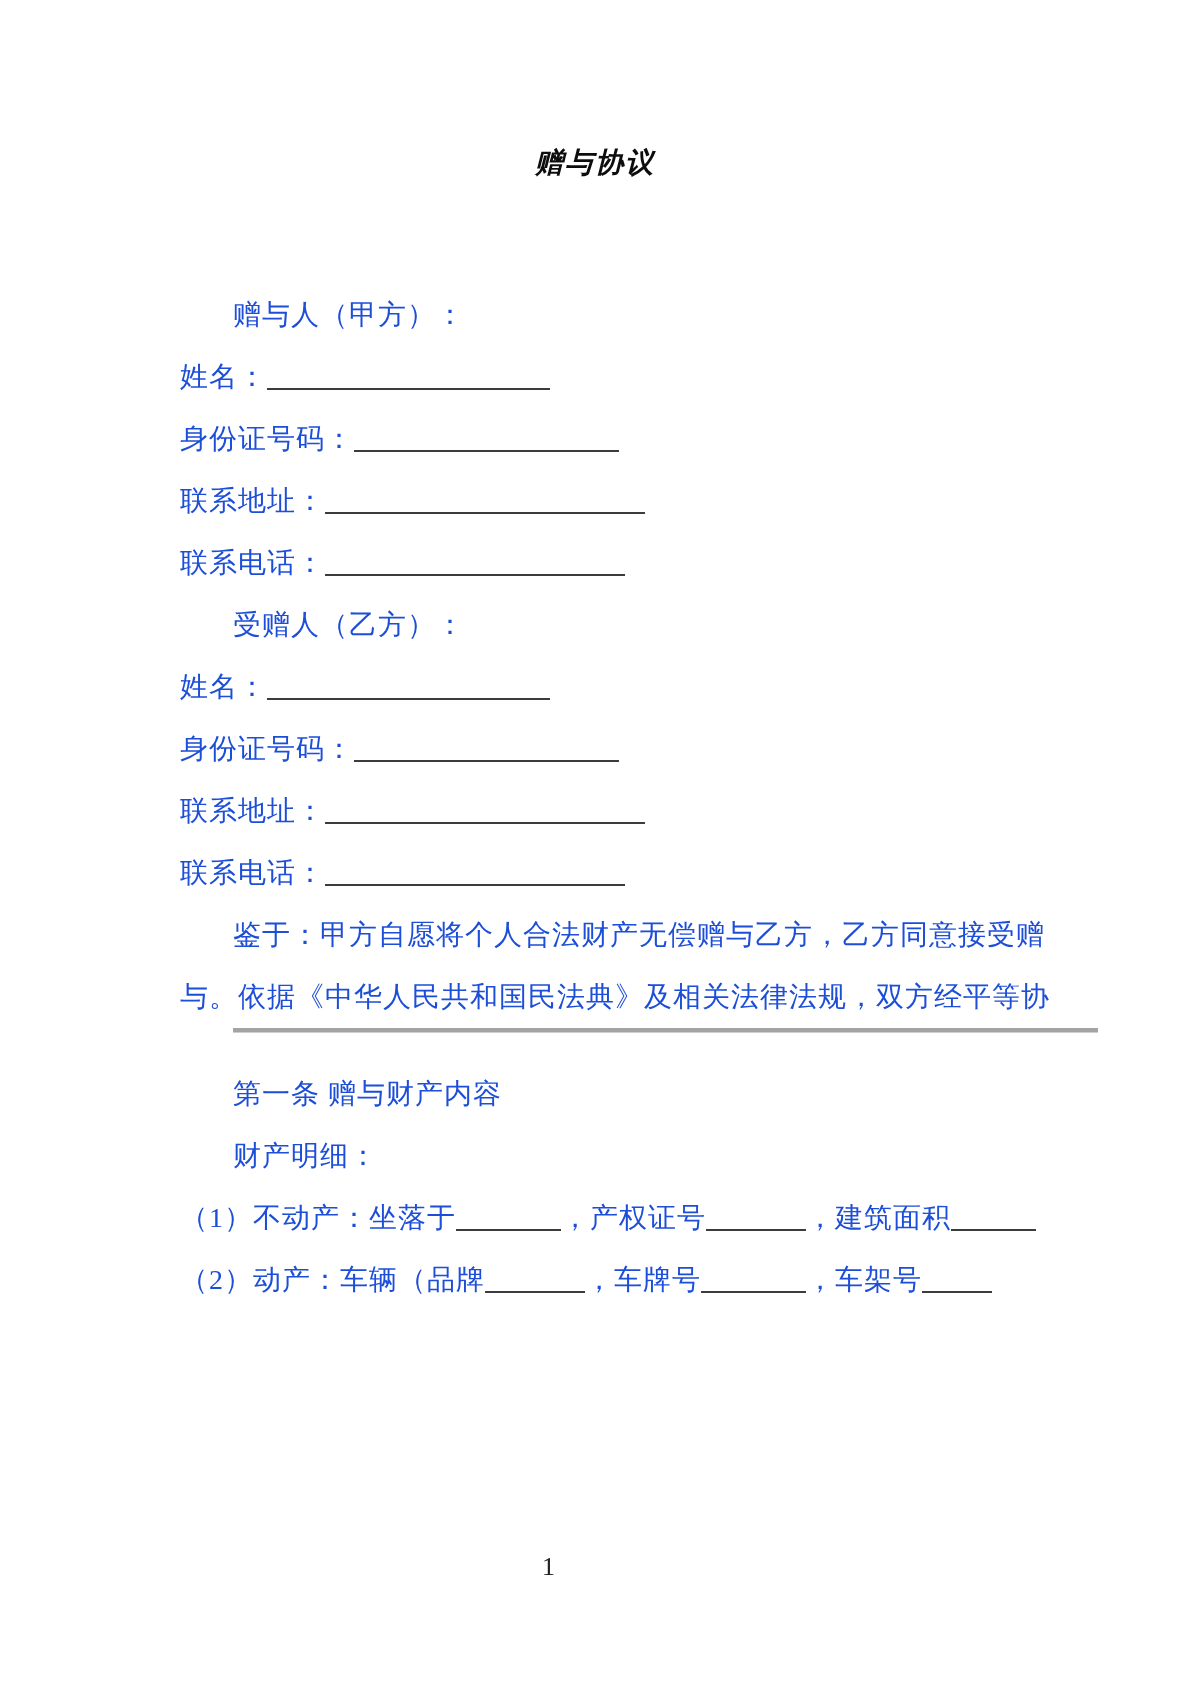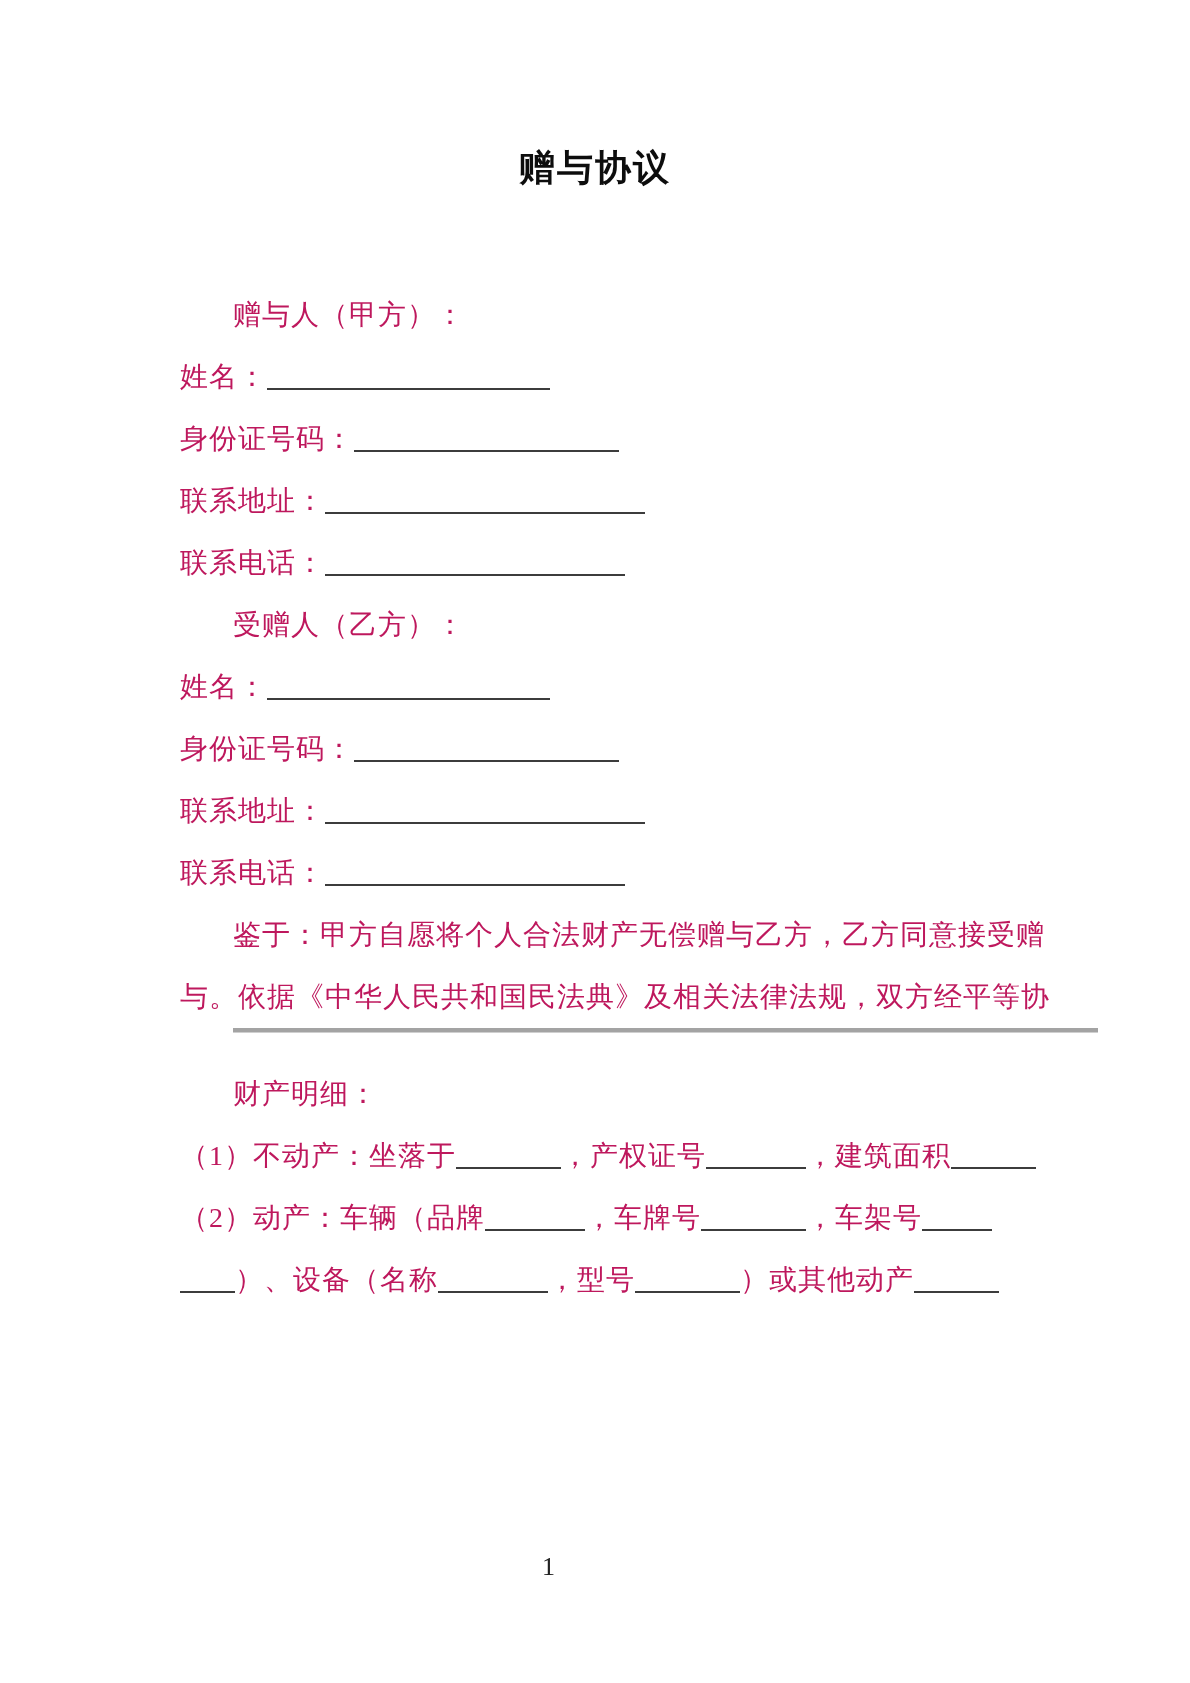--- a/index.html
+++ b/index.html
@@ -16,38 +16,39 @@
     font-family: "Liberation Serif", "DejaVu Serif", serif;
     overflow: hidden;
   }
   .title {
     position: absolute;
     top: 144px;
     left: 0;
     width: 100%;
     margin: 0;
     text-align: center;
-    font-size: 36px;
+    font-size: 28px;
     font-weight: 700;
     letter-spacing: 2px;
     color: #0d0d0d;
+    font-style: italic;
   }
   .body {
     position: absolute;
     top: 284px;
     left: 180px;
     width: 920px;
   }
   .line {
     height: 62px;
     line-height: 62px;
     font-size: 28px;
     letter-spacing: 1px;
     white-space: nowrap;
-    color: #be185d;
+    color: #1d4ed8;
   }
   .line.indent {
     padding-left: 53px;
   }
   .blank {
     display: inline-block;
     height: 6px;
     border-bottom: 2px solid #3c3c3c;
     vertical-align: baseline;
     position: relative;
@@ -81,20 +82,20 @@
       <div class="line"><span class="run">联系地址：</span><span class="blank" style="width: 320px;"></span></div>
       <div class="line"><span class="run">联系电话：</span><span class="blank" style="width: 300px;"></span></div>
       <div class="line indent"><span class="run">受赠人（乙方）：</span></div>
       <div class="line"><span class="run">姓名：</span><span class="blank" style="width: 283px;"></span></div>
       <div class="line"><span class="run">身份证号码：</span><span class="blank" style="width: 265px;"></span></div>
       <div class="line"><span class="run">联系地址：</span><span class="blank" style="width: 320px;"></span></div>
       <div class="line"><span class="run">联系电话：</span><span class="blank" style="width: 300px;"></span></div>
       <div class="line indent"><span class="run">鉴于：甲方自愿将个人合法财产无偿赠与乙方，乙方同意接受赠</span></div>
       <div class="line"><span class="run">与。依据《中华人民共和国民法典》及相关法律法规，双方经平等协</span></div>
       <div class="divider"></div>
+      <div class="line indent"><span class="run">第一条 赠与财产内容</span></div>
       <div class="line indent"><span class="run">财产明细：</span></div>
       <div class="line"><span class="run">（1）不动产：坐落于</span><span class="blank" style="width: 105px;"></span><span class="run">，产权证号</span><span class="blank" style="width: 100px;"></span><span class="run">，建筑面积</span><span class="blank" style="width: 85px;"></span></div>
       <div class="line"><span class="run">（2）动产：车辆（品牌</span><span class="blank" style="width: 100px;"></span><span class="run">，车牌号</span><span class="blank" style="width: 105px;"></span><span class="run">，车架号</span><span class="blank" style="width: 70px;"></span></div>
-      <div class="line"><span class="blank" style="width: 55px;"></span><span class="run">）、设备（名称</span><span class="blank" style="width: 110px;"></span><span class="run">，型号</span><span class="blank" style="width: 105px;"></span><span class="run">）或其他动产</span><span class="blank" style="width: 85px;"></span></div>
     </div>
 
   <div class="footer">1</div>
 </div>
 
 </body></html>

